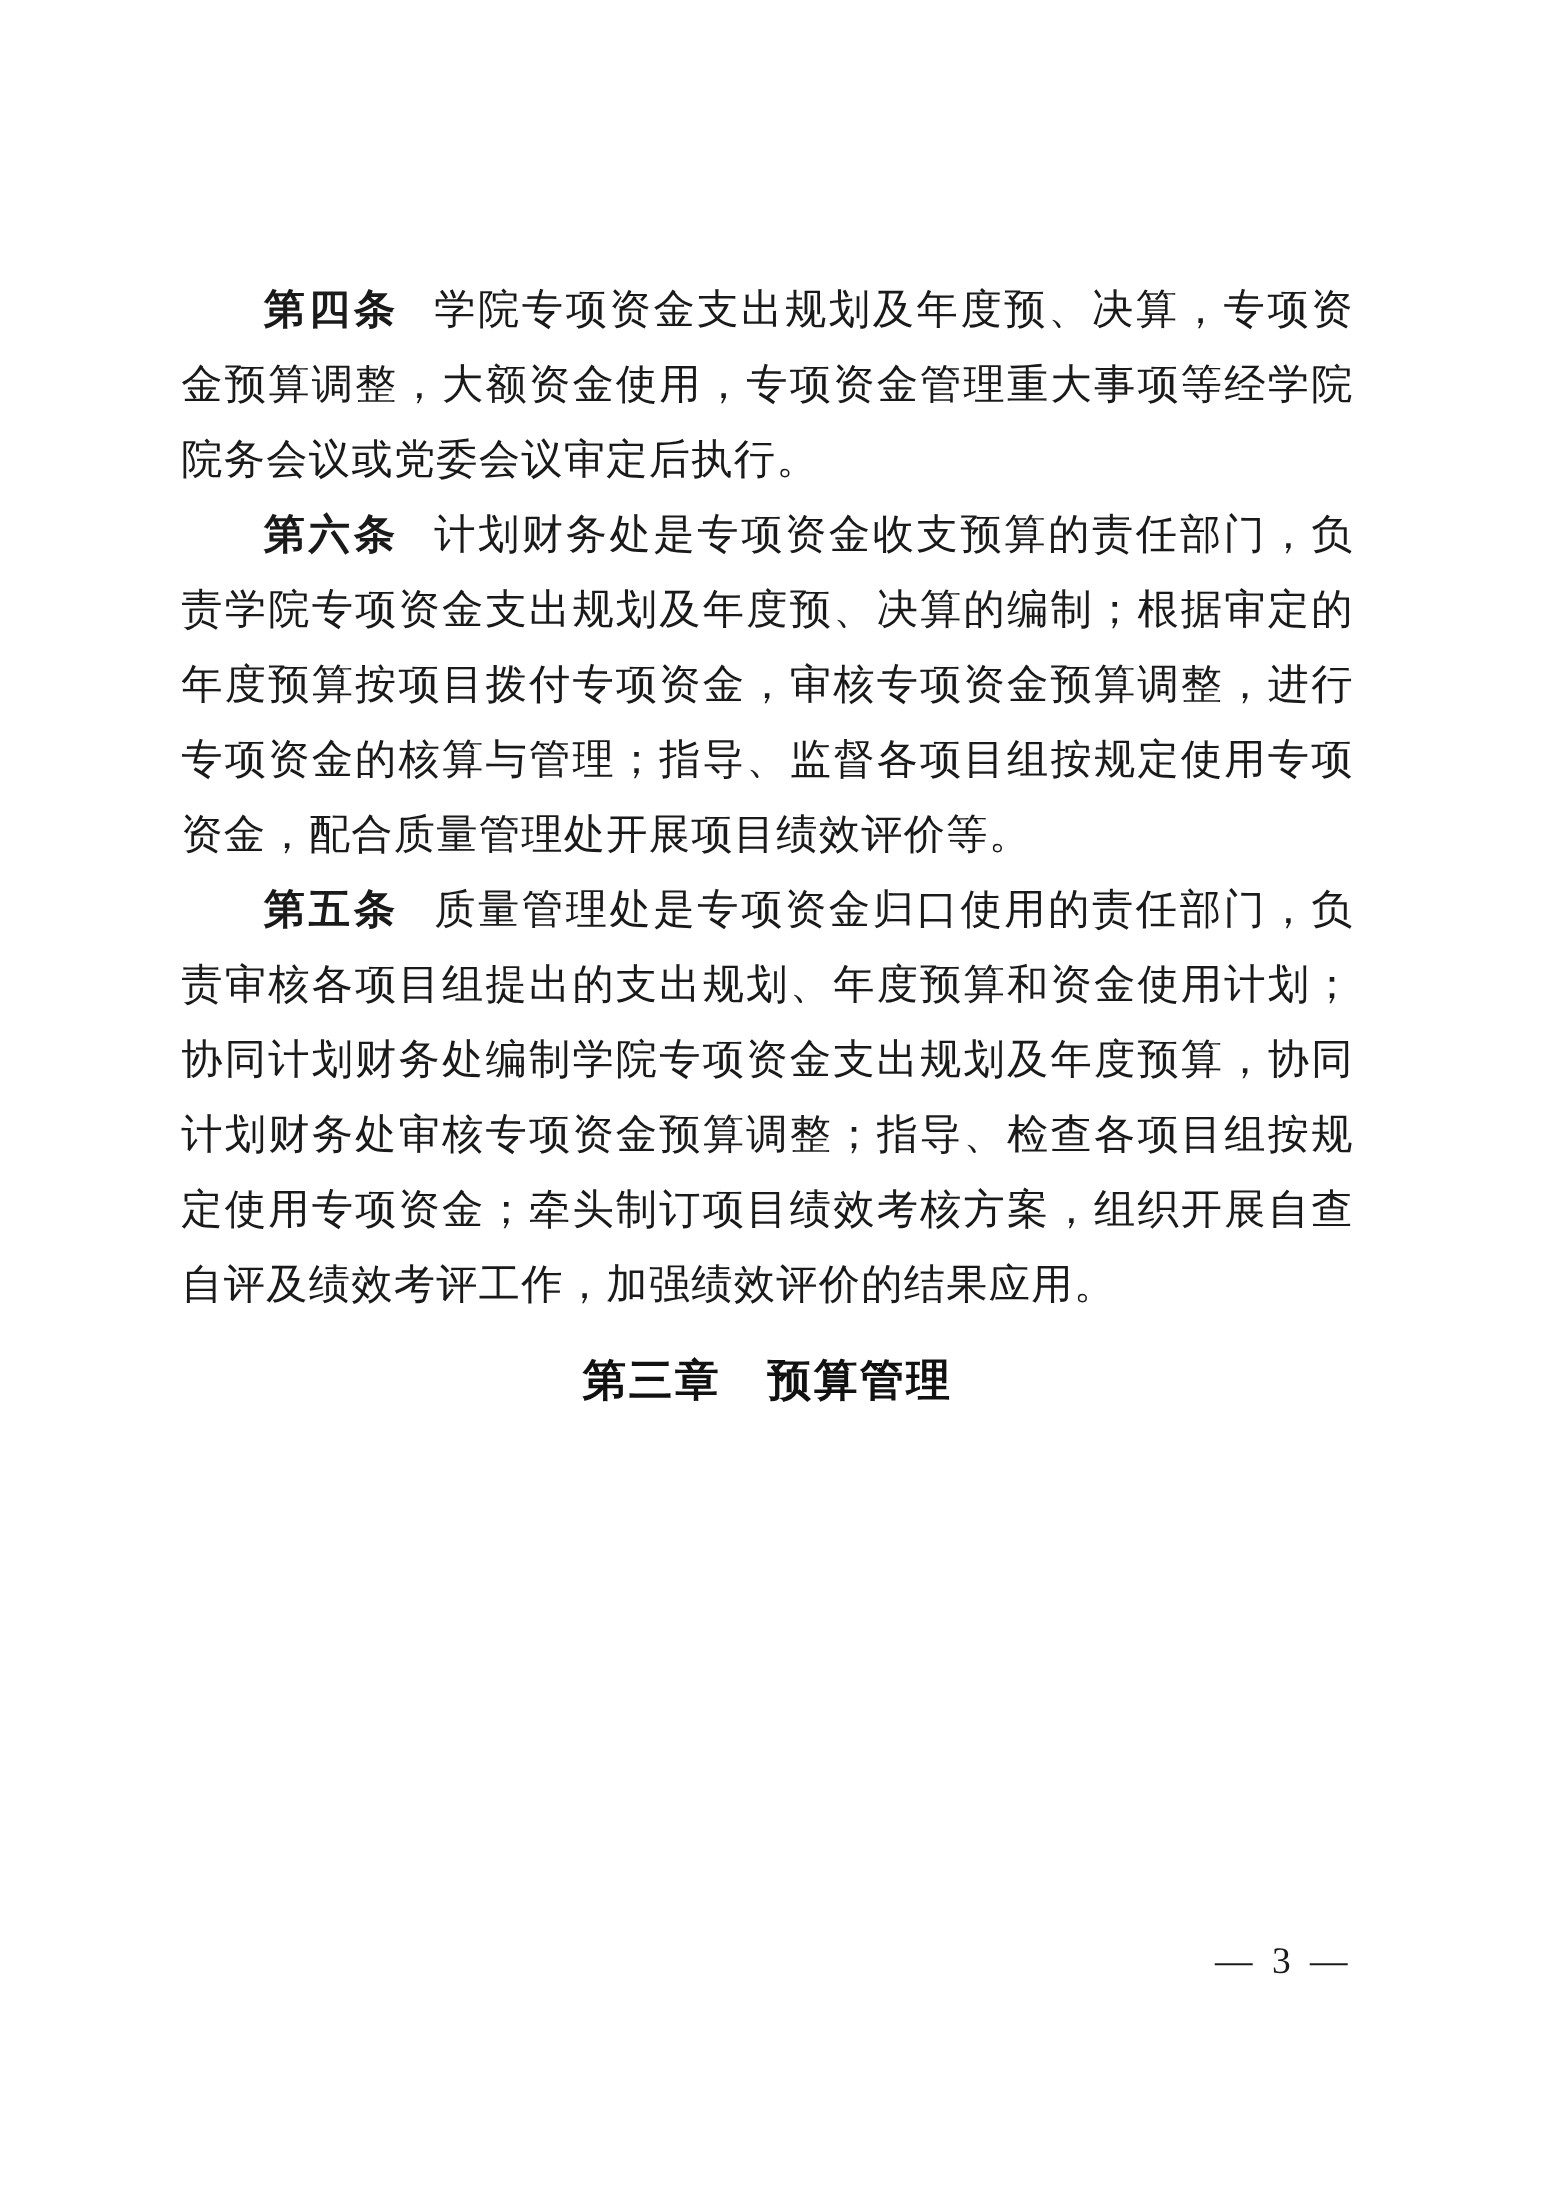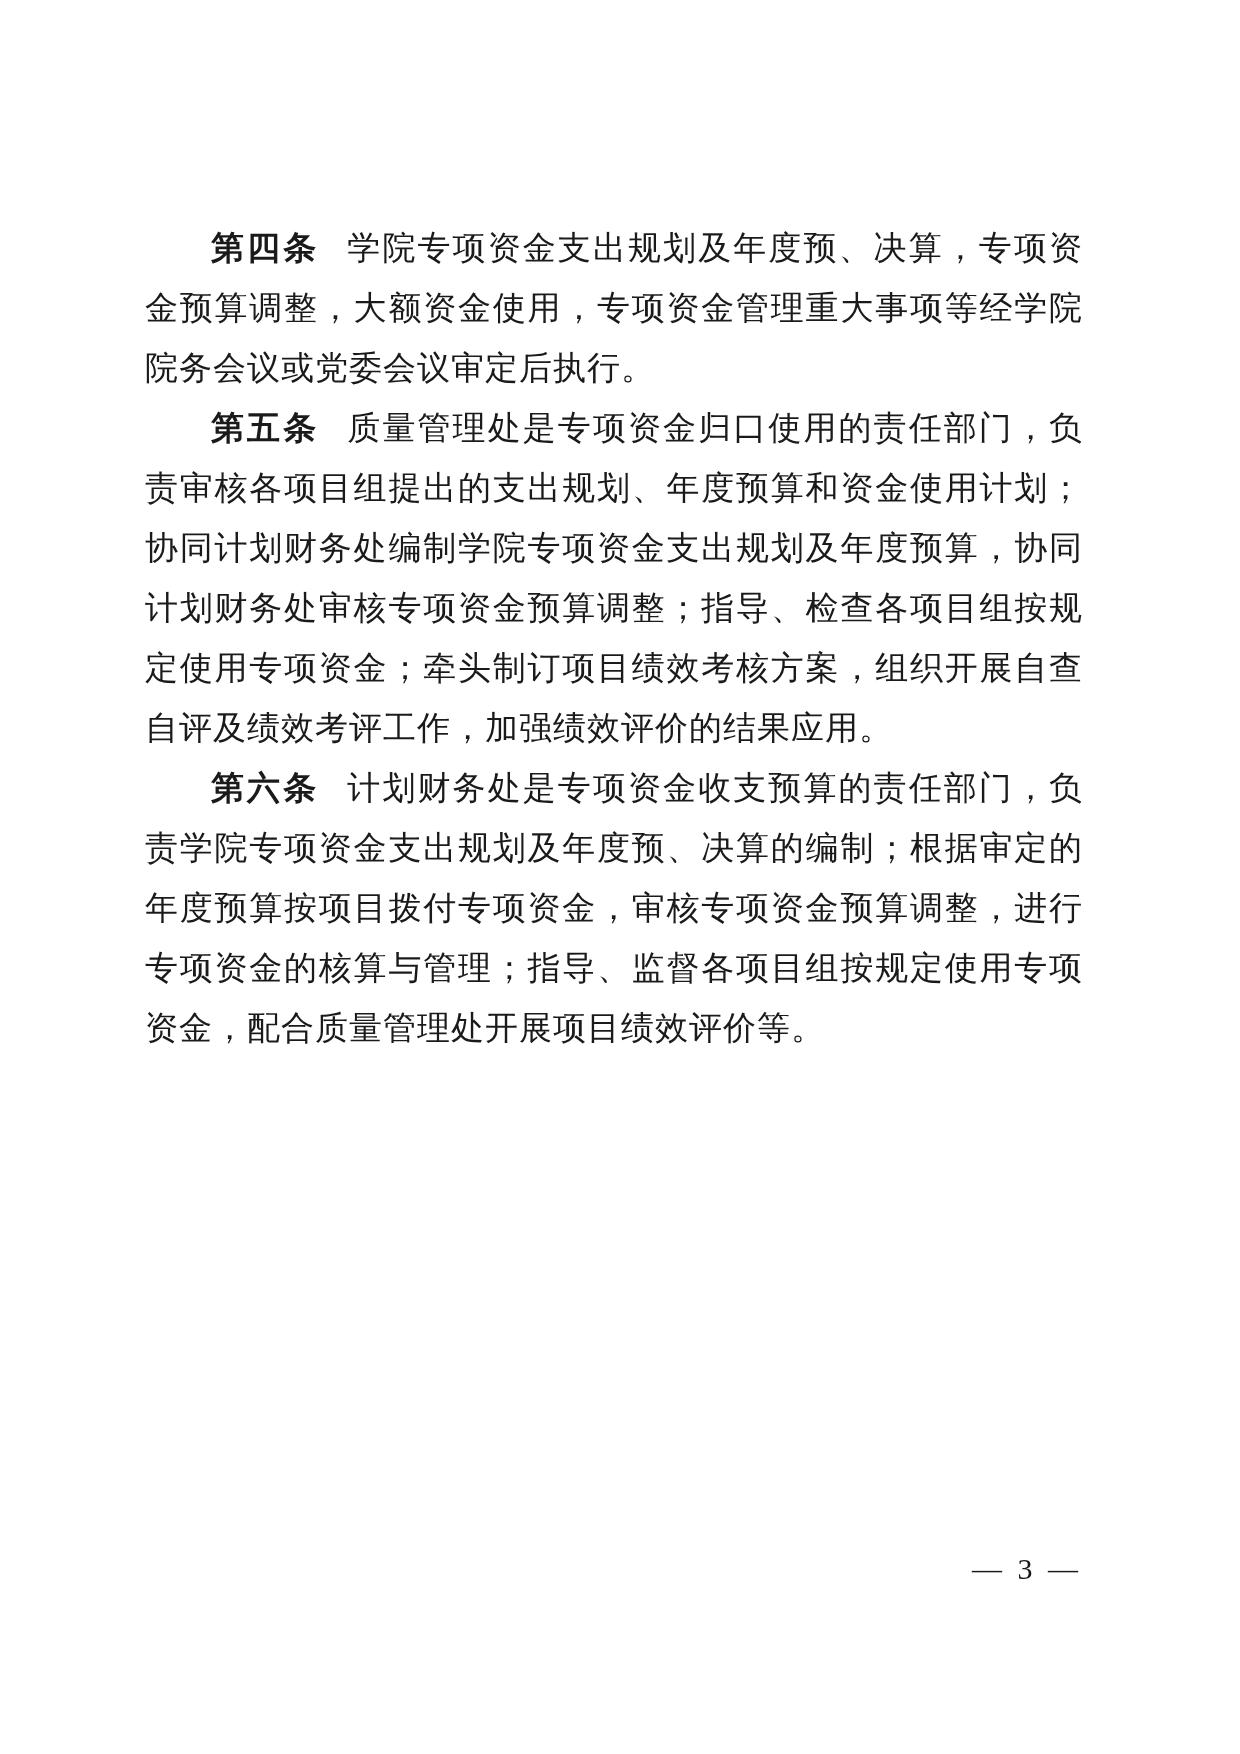--- a/index.html
+++ b/index.html
@@ -60,24 +60,25 @@
 <body>
 
 <div class="page">
   <div class="body-text">
 
     <p class="article">
       <span class="article-label">第四条</span><span class="article-text">学院专项资金支出规划及年度预、决算，专项资金预算调整，大额资金使用，专项资金管理重大事项等经学院院务会议或党委会议审定后执行。</span>
     </p>
 
     <p class="article">
+      <span class="article-label">第六条</span><span class="article-text">计划财务处是专项资金收支预算的责任部门，负责学院专项资金支出规划及年度预、决算的编制；根据审定的年度预算按项目拨付专项资金，审核专项资金预算调整，进行专项资金的核算与管理；指导、监督各项目组按规定使用专项资金，配合质量管理处开展项目绩效评价等。</span>
+    </p>
+
+    <p class="article">
       <span class="article-label">第五条</span><span class="article-text">质量管理处是专项资金归口使用的责任部门，负责审核各项目组提出的支出规划、年度预算和资金使用计划；协同计划财务处编制学院专项资金支出规划及年度预算，协同计划财务处审核专项资金预算调整；指导、检查各项目组按规定使用专项资金；牵头制订项目绩效考核方案，组织开展自查自评及绩效考评工作，加强绩效评价的结果应用。</span>
     </p>
 
-    <p class="article">
-      <span class="article-label">第六条</span><span class="article-text">计划财务处是专项资金收支预算的责任部门，负责学院专项资金支出规划及年度预、决算的编制；根据审定的年度预算按项目拨付专项资金，审核专项资金预算调整，进行专项资金的核算与管理；指导、监督各项目组按规定使用专项资金，配合质量管理处开展项目绩效评价等。</span>
-    </p>
 
-
+    <h2 class="chapter-heading">第三章　预算管理</h2>
   </div>
 
   <div class="page-number">— 3 —</div>
 </div>
 
 </body></html>

